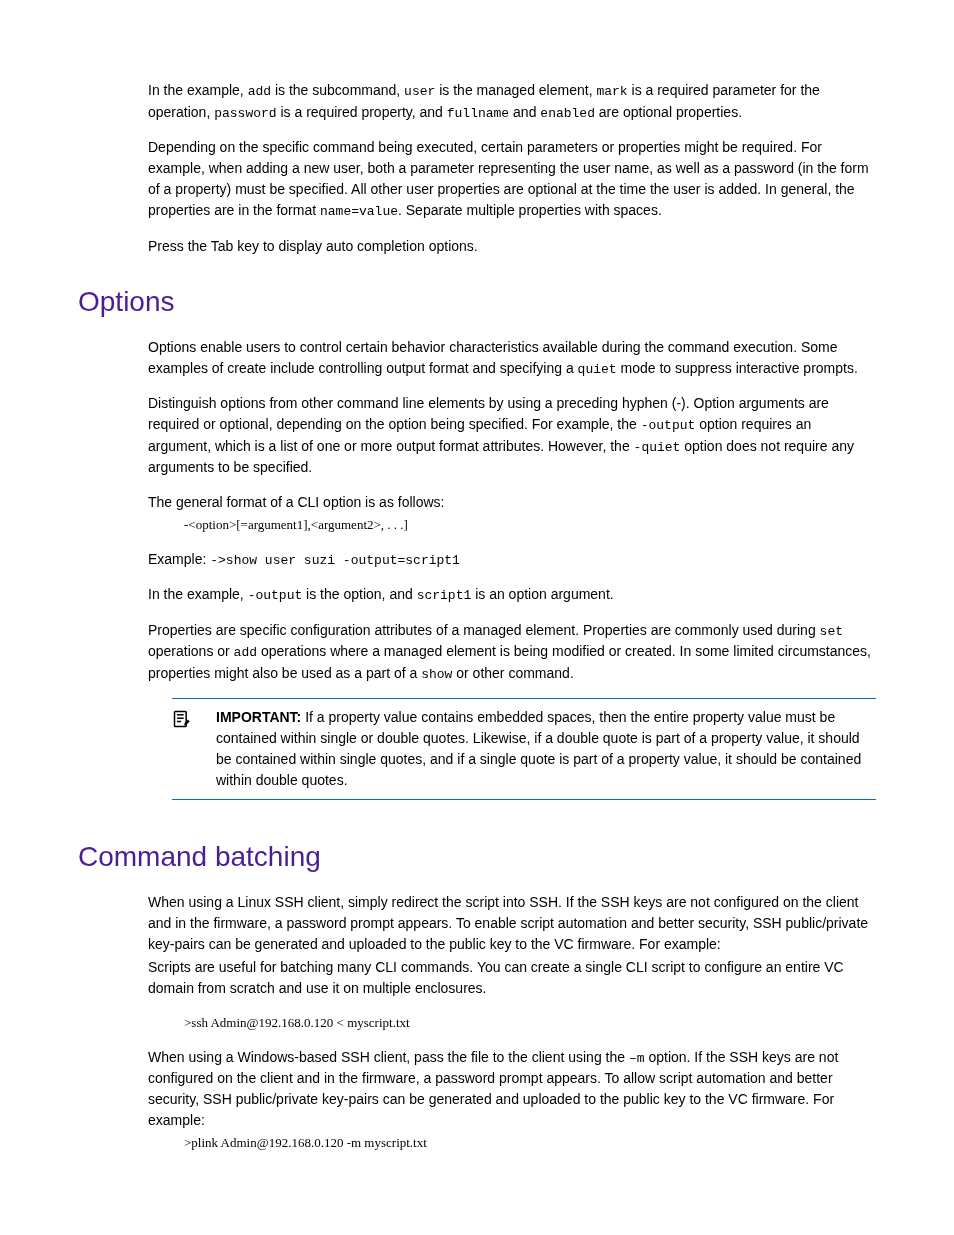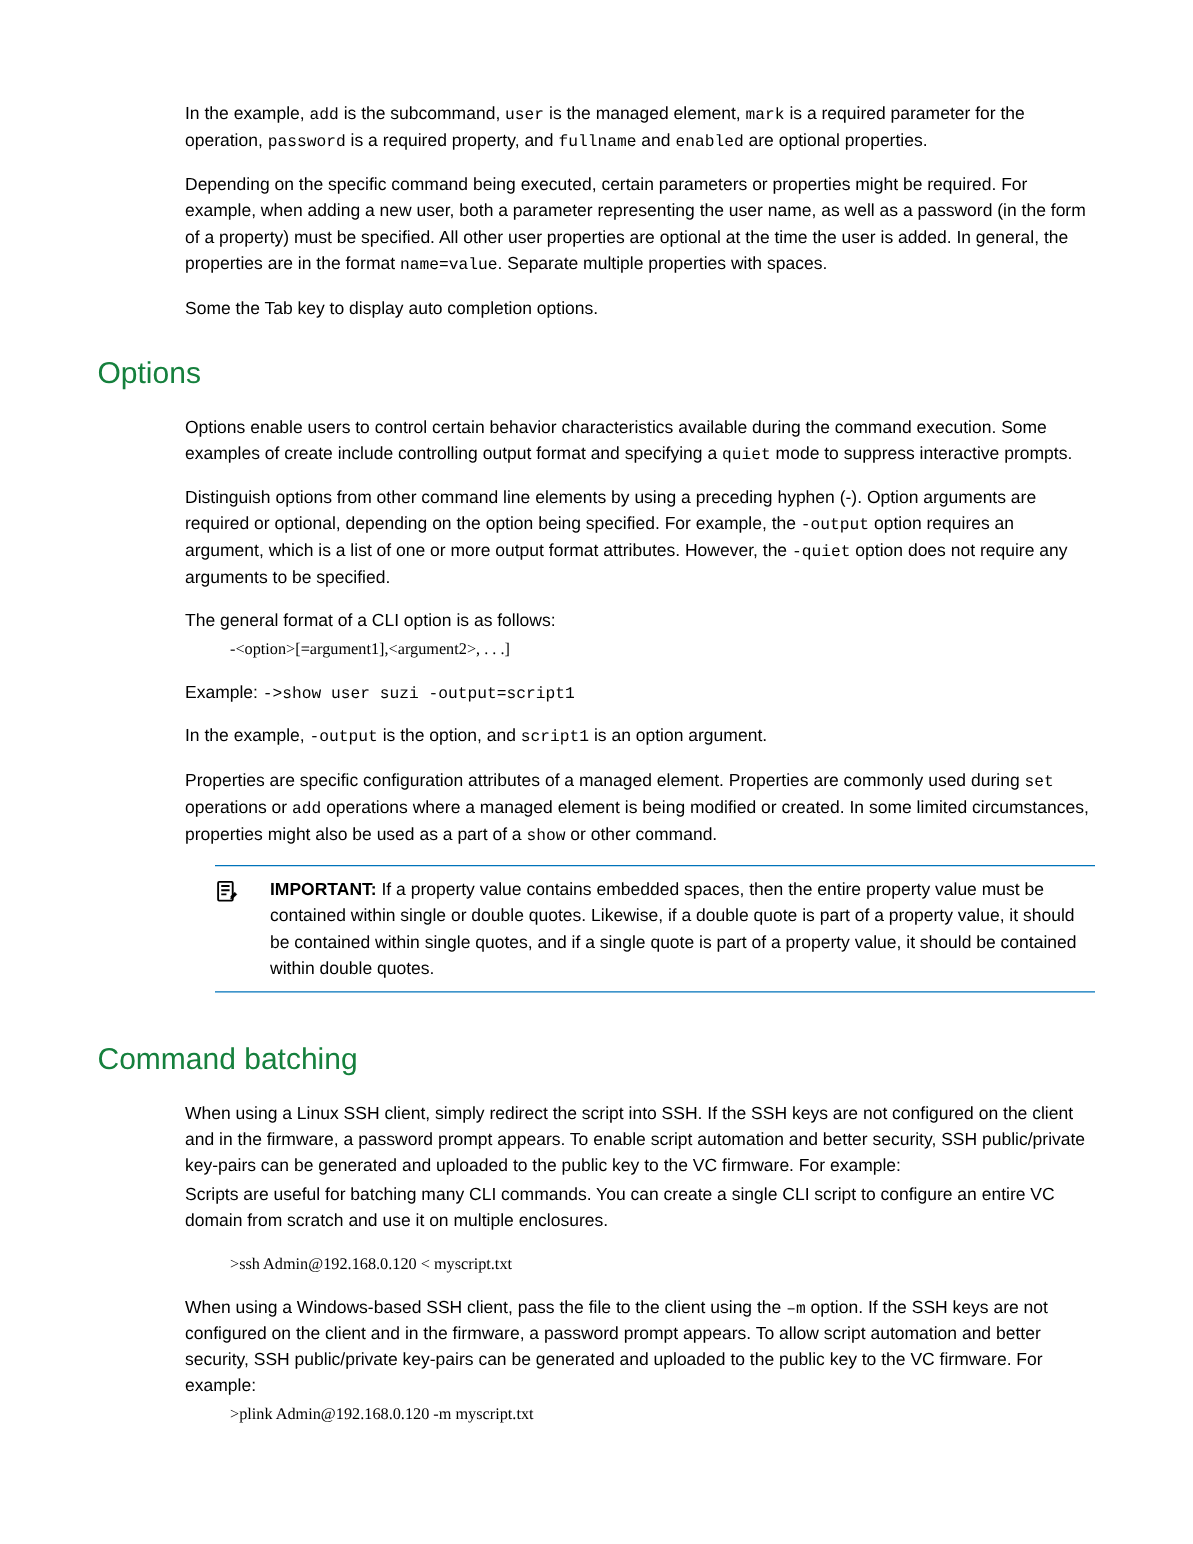--- a/index.html
+++ b/index.html
@@ -18,22 +18,22 @@
     margin: 0 0 14px 0;
     text-align: left;
   }
   .mono {
     font-family: "Courier New", monospace;
     font-size: 13px;
   }
   h2 {
     font-family: "Futura", "Trebuchet MS", Arial, sans-serif;
     font-weight: 300;
-    font-size: 24px;
-    color: #15803d;
+    font-size: 28px;
+    color: #4c1d95;
     margin: 24px 0 14px -70px;
   }
   .indent-code {
     margin-left: 36px;
     font-family: Liberation Serif, serif;
     font-size: 13px;
     margin-bottom: 14px;
   }
   .callout {
     display: flex;
@@ -64,21 +64,21 @@
 <div class="content">
 
   <p>
     <span>In the example, </span><span class="mono">add</span><span> is the subcommand, </span><span class="mono">user</span><span> is the managed element, </span><span class="mono">mark</span><span> is a required parameter for the operation, </span><span class="mono">password</span><span> is a required property, and </span><span class="mono">fullname</span><span> and </span><span class="mono">enabled</span><span> are optional properties.</span>
   </p>
 
   <p>
     <span>Depending on the specific command being executed, certain parameters or properties might be required. For example, when adding a new user, both a parameter representing the user name, as well as a password (in the form of a property) must be specified. All other user properties are optional at the time the user is added. In general, the properties are in the format </span><span class="mono">name=value</span><span>. Separate multiple properties with spaces.</span>
   </p>
 
-  <p>Some the Tab key to display auto completion options.</p>
+  <p>Press the Tab key to display auto completion options.</p>
 
   <h2>Options</h2>
 
   <p>
     <span>Options enable users to control certain behavior characteristics available during the command execution. Some examples of create include controlling output format and specifying a </span><span class="mono">quiet</span><span> mode to suppress interactive prompts.</span>
   </p>
 
   <p>
     <span>Distinguish options from other command line elements by using a preceding hyphen (-). Option arguments are required or optional, depending on the option being specified. For example, the </span><span class="mono">-output</span><span> option requires an argument, which is a list of one or more output format attributes. However, the </span><span class="mono">-quiet</span><span> option does not require any arguments to be specified.</span>
   </p>

